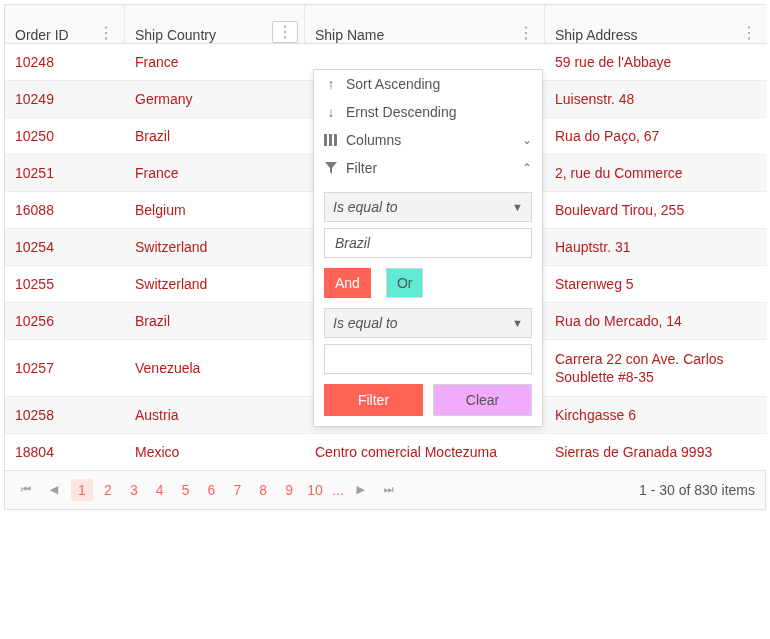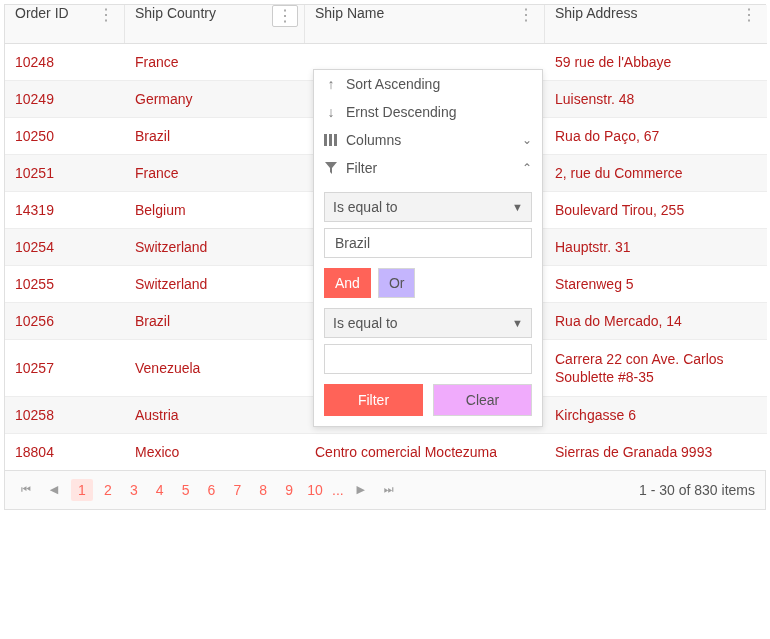--- a/index.html
+++ b/index.html
@@ -27,21 +27,21 @@
     text-align: left;
     font-weight: normal;
     color: #444;
     padding: 0;
     border-bottom: 1px solid #e0e0e0;
     height: 38px;
     position: relative;
   }
   th .th-inner {
     display: flex;
-    align-items: flex-start;
+    align-items: flex-end;
     justify-content: space-between;
     height: 100%;
     padding: 0 6px 0 10px;
     border-right: 1px solid #e6e6e6;
   }
   th:last-child .th-inner { border-right: none; gap: 44px; }
   .col-menu {
     color: #9e9e9e;
     cursor: pointer;
     padding: 2px 4px;
@@ -125,41 +125,42 @@
     border: 1px solid #d6d6d6;
     background: #f3f3f3;
     color: #555;
     padding: 0 8px;
     font-family: inherit;
     font-size: 14px;
     display: flex;
     align-items: center;
     justify-content: space-between;
     margin: 6px 0;
+    font-style: italic;
   }
   .cm-select .caret { font-size: 11px; color: #666; }
   .cm-input {
     background: #fff;
   }
   .cm-input input {
     border: none;
     outline: none;
     width: 100%;
     font: inherit;
     color: #555;
     background: transparent;
   }
   .cm-andor {
     display: flex;
-    gap: 8px;
+    gap: 16px;
     margin: 10px 0;
   }
   .cm-andor button {
     border: 1px solid #d6d6d6;
-    background: #c4b5fd;
+    background: #5eead4;
     color: #555;
     height: 30px;
     padding: 0 10px;
     font: inherit;
     cursor: pointer;
   }
   .cm-andor button + button { margin-left: -1px; }
   .cm-andor button.active {
     background: #ff6358;
     color: #fff;
@@ -244,21 +245,21 @@
           <td></td>
           <td>Rua do Paço, 67</td>
         </tr>
         <tr>
           <td>10251</td>
           <td>France</td>
           <td></td>
           <td>2, rue du Commerce</td>
         </tr>
         <tr>
-          <td>14319</td>
+          <td>16088</td>
           <td>Belgium</td>
           <td></td>
           <td>Boulevard Tirou, 255</td>
         </tr>
         <tr>
           <td>10254</td>
           <td>Switzerland</td>
           <td></td>
           <td>Hauptstr. 31</td>
         </tr>

